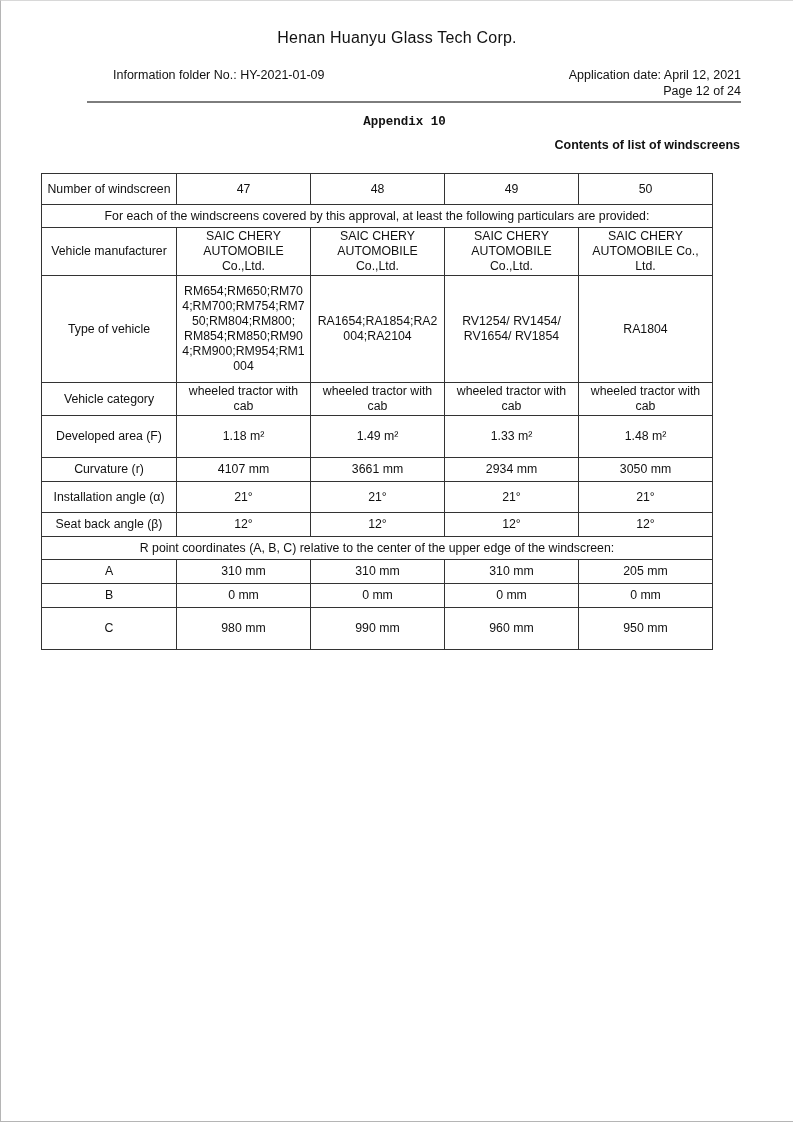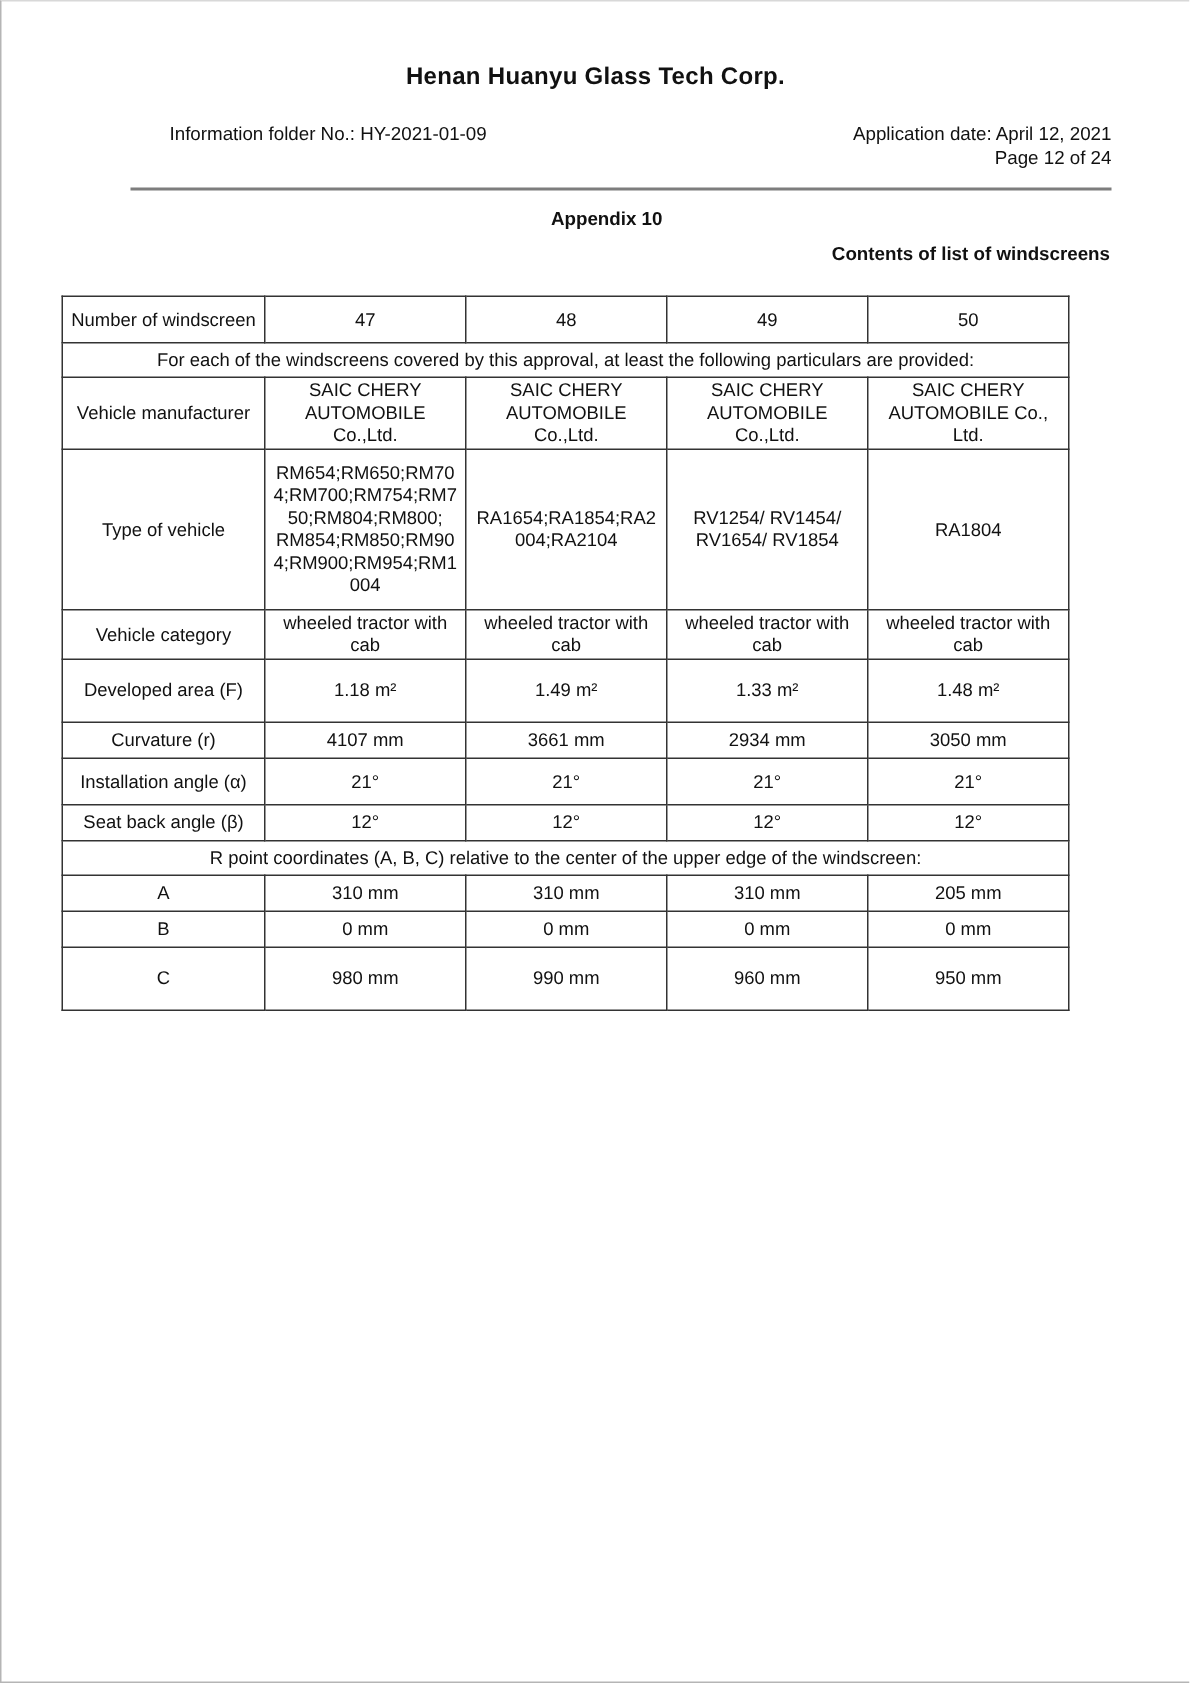--- a/index.html
+++ b/index.html
@@ -9,43 +9,44 @@
     background:#ffffff;
     border-left:1px solid #b5b5b5;
     border-top:1px solid #d8d8d8;
     border-bottom:1px solid #b5b5b5;
     box-sizing:border-box;
     font-family:"Liberation Sans","DejaVu Sans",sans-serif;
     color:#111;
     overflow:hidden;
   }
   .title{
-    margin-top:42px;
+    margin-top:28px;
     text-align:center;
     font-size:16px;
-    font-weight:bold;
+    font-weight:normal;
     letter-spacing:0.2px;
   }
   .doc-header{
     margin:20px 52px 0 86px;
     border-bottom:2px solid #7d7d7d;
-    padding-bottom:12px;
+    padding-bottom:2px;
     display:flex;
     justify-content:space-between;
     align-items:flex-start;
     font-size:12.5px;
     line-height:16px;
   }
   .doc-header .left{margin-left:26px;}
   .doc-header .right{text-align:right;}
   .appendix{
     margin:12px 53px 0 68px;
     text-align:center;
     font-size:12.5px;
     font-weight:bold;
+    font-family:Liberation Mono, monospace;
   }
   .subtitle{
     margin:9px 53px 0 68px;
     text-align:right;
     font-size:12.5px;
     font-weight:bold;
   }
   table.ws{
     margin:21px 0 0 40px;
     border-collapse:collapse;

